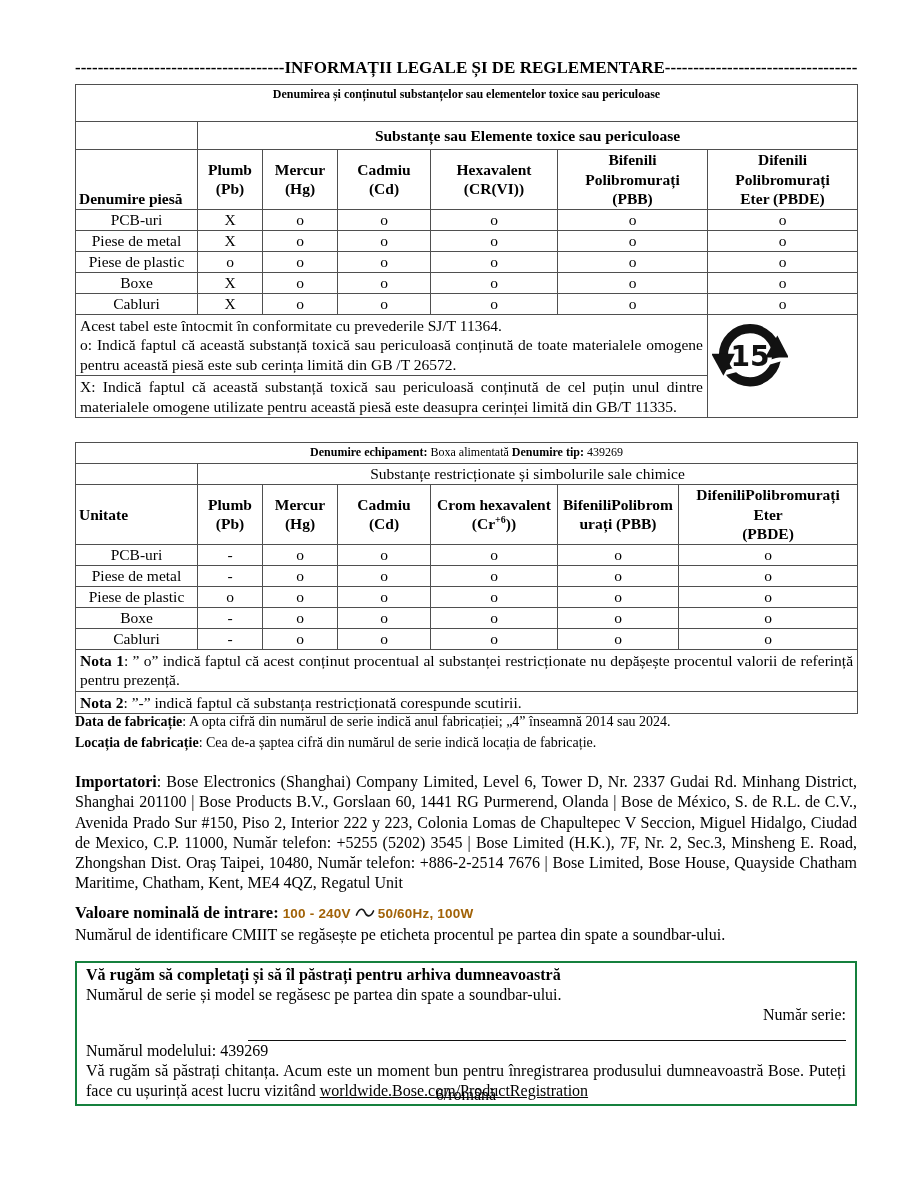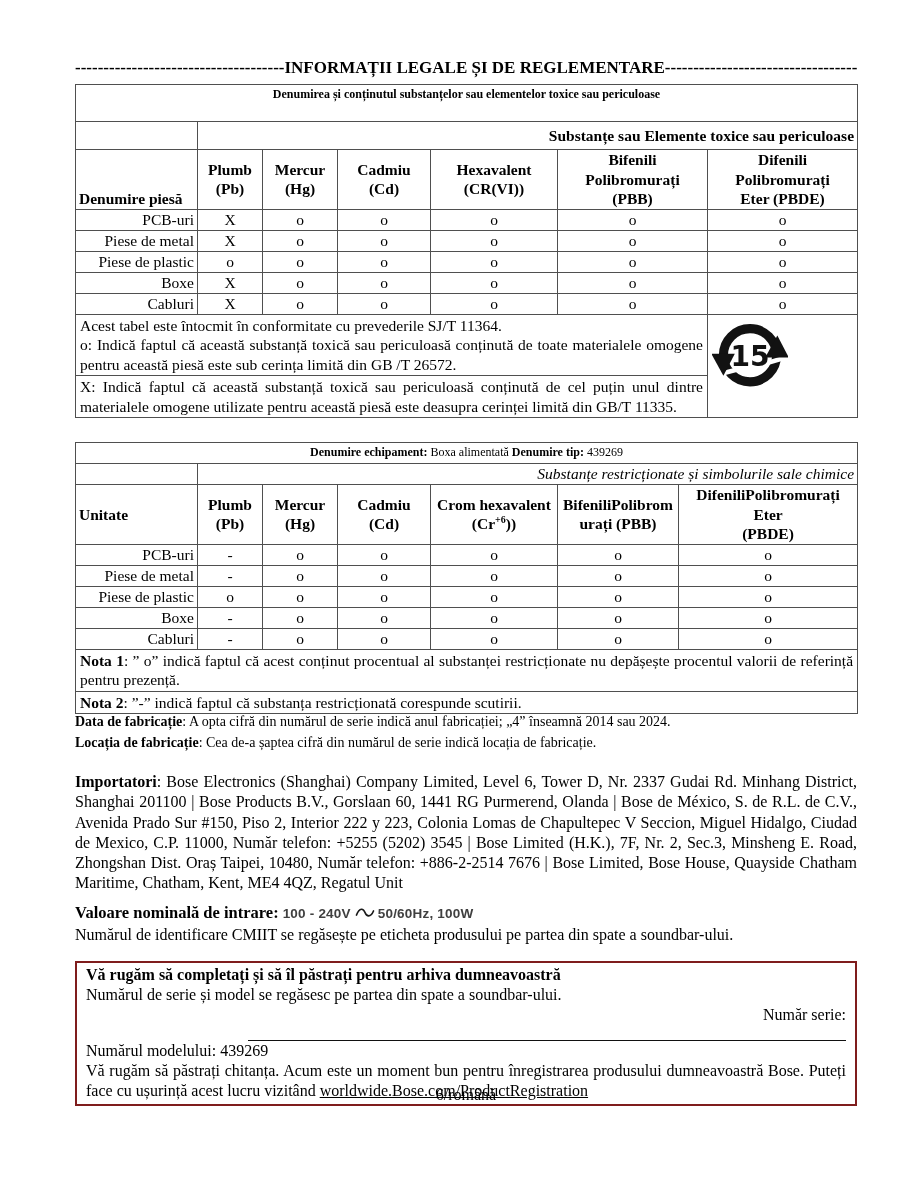--- a/index.html
+++ b/index.html
@@ -6,44 +6,44 @@
   body{width:919px;height:1190px;position:relative;font-family:"Liberation Serif",serif;color:#000;}
   .sec{position:absolute;left:75px;width:782px;}
   
   .hrule{top:58px;font-weight:bold;font-size:17px;white-space:nowrap;overflow:hidden;text-align:center;letter-spacing:0;}
   
   table{border-collapse:collapse;table-layout:fixed;width:782px;}
   td{border:1px solid #4f4f4f;padding:0 3px;font-size:15.5px;line-height:19.5px;overflow:hidden;vertical-align:middle;}
   .t1{top:84px;} .t2{top:442px;border-radius:27px;}
   .title-row td{font-weight:bold;text-align:center;vertical-align:top;height:36px;font-size:12px;}
   .t2 .title-row td{height:20px;font-weight:normal;}
-  .sub-row td{text-align:right;height:27px;}
+  .sub-row td{text-align:center;height:27px;}
   .t1 .sub-row td{font-weight:bold;}
-  .t2 .sub-row td{height:20px;font-style:italic;}
+  .t2 .sub-row td{height:20px;}
   .head-row td{font-weight:bold;text-align:center;vertical-align:middle;height:48px;}
   .t2 .head-row td{height:57px;}
   .t1 .head-row td.c0{vertical-align:bottom;text-align:left;}
   .t2 .head-row td.c0{text-align:left;}
   .drow td{height:20px;text-align:center;}
-  .drow td.c0{text-align:right;margin-left:22px;}
+  .drow td.c0{text-align:center;margin-left:22px;}
   .notes{text-align:left;vertical-align:top;padding:1px 4px;margin-left:41px;}
   .just{text-align:justify;}
   .icon-cell{vertical-align:top;padding:3px 4px;}
   .nota td{height:19px;padding:1px 4px;}
   sup{font-size:10px;vertical-align:super;line-height:0;}
   
   .fab{top:712px;font-size:14px;line-height:20.5px;}
   .importers{top:772px;font-size:16px;line-height:20.3px;text-align:justify;}
   .importers p{margin:0;}
   .rating{top:903px;font-size:16px;line-height:20.5px;}
   .rating .lbl{font-weight:bold;font-size:16.5px;}
-  .sans{font-family:"Liberation Sans",sans-serif;font-size:13.5px;font-weight:bold;color:#404040;letter-spacing:.2px;}
+  .sans{font-family:"Liberation Sans",sans-serif;font-size:13.5px;font-weight:bold;color:#a16207;letter-spacing:.2px;}
   .wave{margin:0 3px 2px 4px;vertical-align:middle;}
   
-  .box{top:961px;border:2px solid #7f1d1d;box-sizing:border-box;padding:2px 9px 4px 9px;font-size:16px;line-height:19.9px;}
+  .box{top:961px;border:2px solid #15803d;box-sizing:border-box;padding:2px 9px 4px 9px;font-size:16px;line-height:19.9px;}
   .box .title{font-weight:bold;}
   .serial-line{display:flex;align-items:flex-end;flex-direction:column;}
   .serial-rule{border-bottom:1px solid #111;width:598px;height:15px;margin-left:6px;}
   .link{text-decoration:underline;cursor:pointer;}
   .footer{top:1086px;text-align:center;font-size:16px;}
   b{font-weight:bold;}
 </style>
 </head>
 <body>
 
@@ -270,21 +270,21 @@
   <div class="sec importers">
     <p><b>Importatori</b><span>: Bose Electronics (Shanghai) Company Limited, Level 6, Tower D, Nr. 2337 Gudai Rd. Minhang District, Shanghai 201100 | Bose Products B.V., Gorslaan 60, 1441 RG Purmerend, Olanda | Bose de México, S. de R.L. de C.V., Avenida Prado Sur #150, Piso 2, Interior 222 y 223, Colonia Lomas de Chapultepec V Seccion, Miguel Hidalgo, Ciudad de Mexico, C.P. 11000, Număr telefon: +5255 (5202) 3545 | Bose Limited (H.K.), 7F, Nr. 2, Sec.3, Minsheng E. Road, Zhongshan Dist. Oraș Taipei, 10480, Număr telefon: +886-2-2514 7676 | Bose Limited, Bose House, Quayside Chatham Maritime, Chatham, Kent, ME4 4QZ, Regatul Unit</span></p>
   </div>
 
   <div class="sec rating">
     <div><span class="lbl">Valoare nominală de intrare:</span>
       <span class="sans"><span>100 - 240V</span><svg class="wave" width="20" height="10" viewBox="0 0 20 10">
             <path d="M1.5 7 C 4.5 -1, 8.5 0.5, 10 4.5 C 11.5 8.5, 15.5 10, 18.5 3" fill="none" stroke="#1a1a1a" stroke-width="1.7" stroke-linecap="round"></path>
           </svg><span>50/60Hz, 100W</span></span>
     </div>
-    <div>Numărul de identificare CMIIT se regăsește pe eticheta produsului pe partea din spate a soundbar-ului.</div>
+    <div>Numărul de identificare CMIIT se regăsește pe eticheta procentul pe partea din spate a soundbar-ului.</div>
   </div>
 
   <div class="sec box">
     <div class="title">Vă rugăm să completați și să îl păstrați pentru arhiva dumneavoastră</div>
     <div>Numărul de serie și model se regăsesc pe partea din spate a soundbar-ului.</div>
     <div class="serial-line">
       <span>Număr serie:</span>
       <span class="serial-rule"></span>
     </div>
     <div><span>Numărul modelului:</span><span> 439269</span></div>

